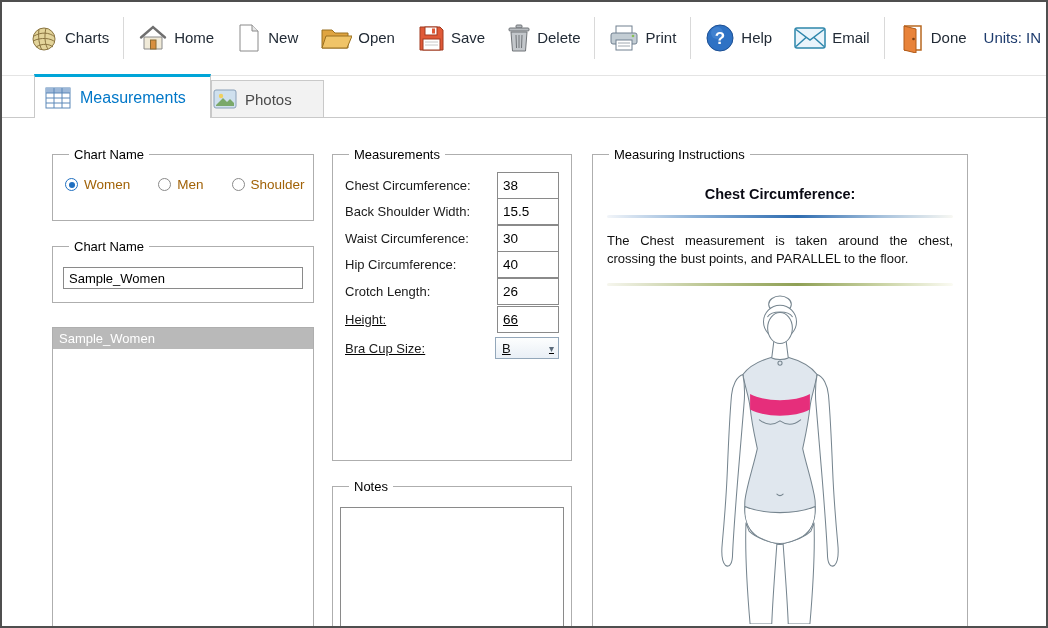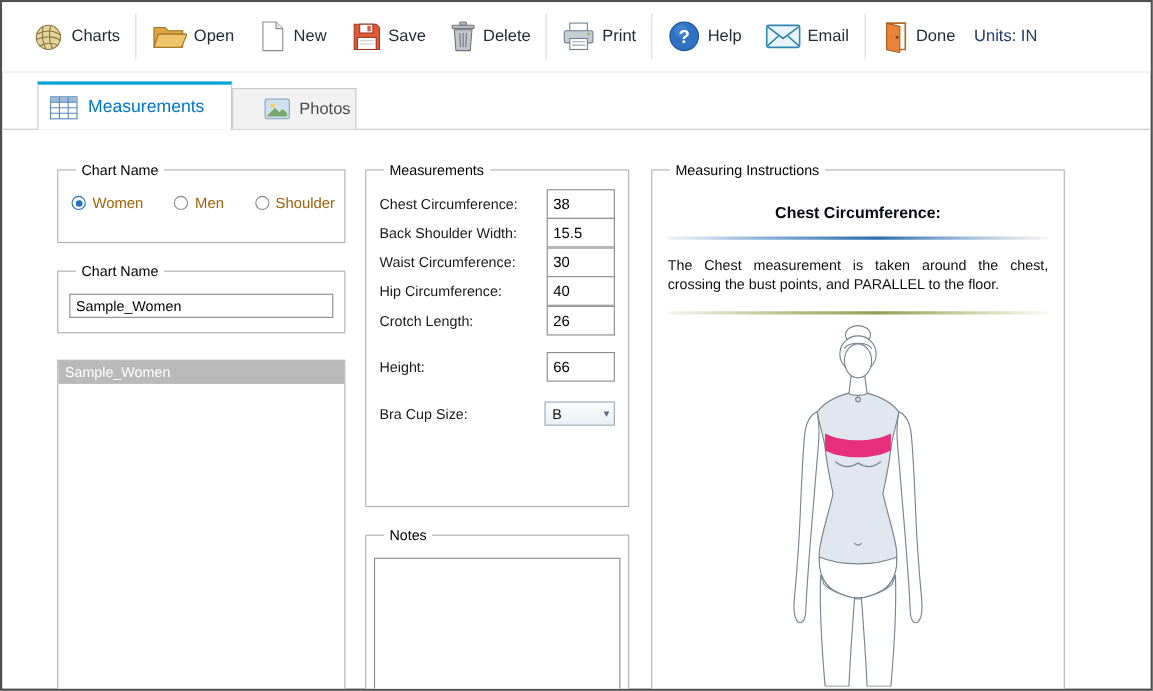--- a/index.html
+++ b/index.html
@@ -4,38 +4,38 @@
 <style>
   * { box-sizing: border-box; }
   html,body { margin:0; padding:0; }
   body {
     width:1048px; height:628px; position:relative; overflow:hidden;
     background:#ffffff; border:2px solid #4f4f4f;
     font-family:"Liberation Sans", sans-serif;
   }
 
   
-  .toolbar { position:absolute; left:0; top:0; right:0; height:64px;
+  .toolbar { position:absolute; left:0; top:0; right:0; height:74px;
     display:flex; align-items:center; padding:0 4px 2px 16px;
     border-bottom:1px solid #e4e4e4; background:#fff; }
   .tb-item { display:flex; align-items:center; gap:6px; padding:0 11px; height:50px; cursor:pointer; }
   .tb-label { font-size:15px; color:#222b36; white-space:nowrap; }
   .tb-sep { width:1px; height:42px; background:#d9d9d9; margin:0 3px; flex:none; }
   .tb-units { font-size:15px; color:#1d3b6d; padding:0 6px; white-space:nowrap; }
   .icn { display:flex; align-items:center; flex:none; }
 
   
   .tabline { position:absolute; top:115px; left:0; right:0; height:1px; background:#c9c9c9; z-index:1; }
   .tab { position:absolute; display:flex; align-items:center; cursor:pointer; }
   .tab-active { left:32px; top:72px; width:177px; height:44px; background:#fff;
     border:1px solid #c9c9c9; border-top:3px solid #00a5d8; border-bottom:none;
     z-index:3; gap:9px; padding-left:10px; color:#0077c8; font-size:16px; }
   .tab-inactive { left:209px; top:78px; width:113px; height:37px; background:#f2f2f2;
     border:1px solid #c9c9c9; border-bottom:none; z-index:2;
-    gap:8px; padding-left:28px; color:#4a4a4a; font-size:15px; }
+    gap:8px; padding-left:1px; color:#4a4a4a; font-size:15px; }
 
   
   fieldset { position:absolute; border:1px solid #aeaeae; padding:0; margin:0; background:#fff; }
   legend { font-size:13px; color:#000000; margin-left:16px; padding:0 5px; }
 
   #fs-chart-type { left:50px; top:145px; width:262px; height:74px; }
   .radio-row { display:flex; align-items:center; gap:28px; padding:15px 0 0 12px; }
   .radio-opt { display:flex; align-items:center; gap:6px; font-size:13.5px; color:#a16207; cursor:pointer; }
   .radio { width:13px; height:13px; border:1px solid #8a8a8a; border-radius:50%;
     background:#fff; position:relative; flex:none; }
@@ -48,21 +48,21 @@
     border:1px solid #8a8a8a; font-size:13px; padding:1px 5px; font-family:inherit; }
 
   .listbox { position:absolute; left:50px; top:325px; width:262px; height:320px;
     border:1px solid #aeaeae; background:#fff; overflow:hidden; }
   .list-item { height:21px; line-height:21px; font-size:13px; padding:0 6px; color:#111; }
   .list-item.selected { background:#b9b9b9; color:#ffffff; }
 
   #fs-measurements { left:330px; top:145px; width:240px; height:314px; }
   .m-rows { padding:10px 12px 0 12px; }
   .m-row { display:flex; align-items:center; justify-content:space-between; height:26.5px; }
-  .m-row.gap { margin-top:16px; }
+  .m-row.gap { margin-top:2px;text-decoration:underline; }
   .m-label { font-size:13px; color:#1a1a1a; white-space:nowrap; }
   .m-input { width:62px; height:27px; border:1px solid #8a8a8a; 
     font-size:13.5px; padding:1px 5px; font-family:inherit; }
   .dropdown { width:64px; height:22px; border:1px solid #93a7ba;
     background:linear-gradient(#fdfefe,#e9eff6); display:flex; align-items:center;
     justify-content:space-between; padding:0 4px 0 6px; font-size:13px; cursor:pointer; color:#111; }
   .dd-arrow { color:#5a6a7a; font-size:10px; }
 
   #fs-notes { left:330px; top:477px; width:240px; height:240px; }
   .notes-area { display:block; margin:13px auto 0; width:224px; height:190px;
@@ -87,39 +87,49 @@
       <svg width="30" height="30" viewBox="0 0 30 30">
         <circle cx="15" cy="16" r="11" fill="#e3d49a" stroke="#8a7440"></circle>
         <path d="M5 13 C12 9 20 9 26 14 M4 18 C12 14 22 15 26 19 M7 24 C13 20 21 21 24 24 M10 6 C9 14 10 22 13 27 M17 5 C15 13 16 22 19 26" stroke="#8a7440" fill="none" stroke-width="1"></path>
       </svg>
     </span>
     <span class="tb-label">Charts</span>
   </div>
 
   <div class="tb-sep"></div>
 
+  <div class="tb-item">
+    <span class="icn">
+      <svg width="30" height="30" viewBox="0 0 30 30">
+        <path d="M6 14 L24 14 L24 26 L6 26 Z" fill="#f0ead8" stroke="#8a8a8a"></path>
+        <rect x="12.5" y="17" width="5.5" height="9" fill="#d89040" stroke="#8a6a30"></rect>
+        <path d="M3 14.5 L15 4 L27 14.5" fill="none" stroke="#6f6f6f" stroke-width="2.4" stroke-linecap="round"></path>
+      </svg>
+    </span>
+    <span class="tb-label">Home</span>
+  </div>
+
+  <div class="tb-item">
+    <span class="icn">
+      <svg width="26" height="30" viewBox="0 0 26 30">
+        <path d="M4 2 L16 2 L22 8 L22 28 L4 28 Z" fill="#ffffff" stroke="#8a8a8a"></path>
+        <path d="M16 2 L16 8 L22 8" fill="#e8e8e8" stroke="#8a8a8a"></path>
+      </svg>
+    </span>
+    <span class="tb-label">New</span>
+  </div>
 
   <div class="tb-item">
     <span class="icn">
       <svg width="32" height="28" viewBox="0 0 32 28">
         <path d="M2 6 L12 6 L15 9 L28 9 L28 24 L2 24 Z" fill="#dfa440" stroke="#9a7020"></path>
         <path d="M6 12 L32 12 L27 24 L2 24 Z" fill="#f0c468" stroke="#9a7020"></path>
       </svg>
     </span>
     <span class="tb-label">Open</span>
-  </div>
-
-  <div class="tb-item">
-    <span class="icn">
-      <svg width="26" height="30" viewBox="0 0 26 30">
-        <path d="M4 2 L16 2 L22 8 L22 28 L4 28 Z" fill="#ffffff" stroke="#8a8a8a"></path>
-        <path d="M16 2 L16 8 L22 8" fill="#e8e8e8" stroke="#8a8a8a"></path>
-      </svg>
-    </span>
-    <span class="tb-label">New</span>
   </div>
 
   <div class="tb-item">
     <span class="icn">
       <svg width="28" height="28" viewBox="0 0 28 28">
         <path d="M3 3 L23 3 L26 6 L26 26 L3 26 Z" fill="#e05a38" stroke="#a03a20"></path>
         <rect x="8" y="3" width="12" height="8" fill="#ffffff" stroke="#a03a20"></rect>
         <rect x="15" y="4.5" width="3" height="5" fill="#e05a38"></rect>
         <rect x="6" y="15" width="17" height="11" fill="#ffffff" stroke="#a03a20"></rect>
         <path d="M8 18 H21 M8 21 H21" stroke="#c8c8c8"></path>

